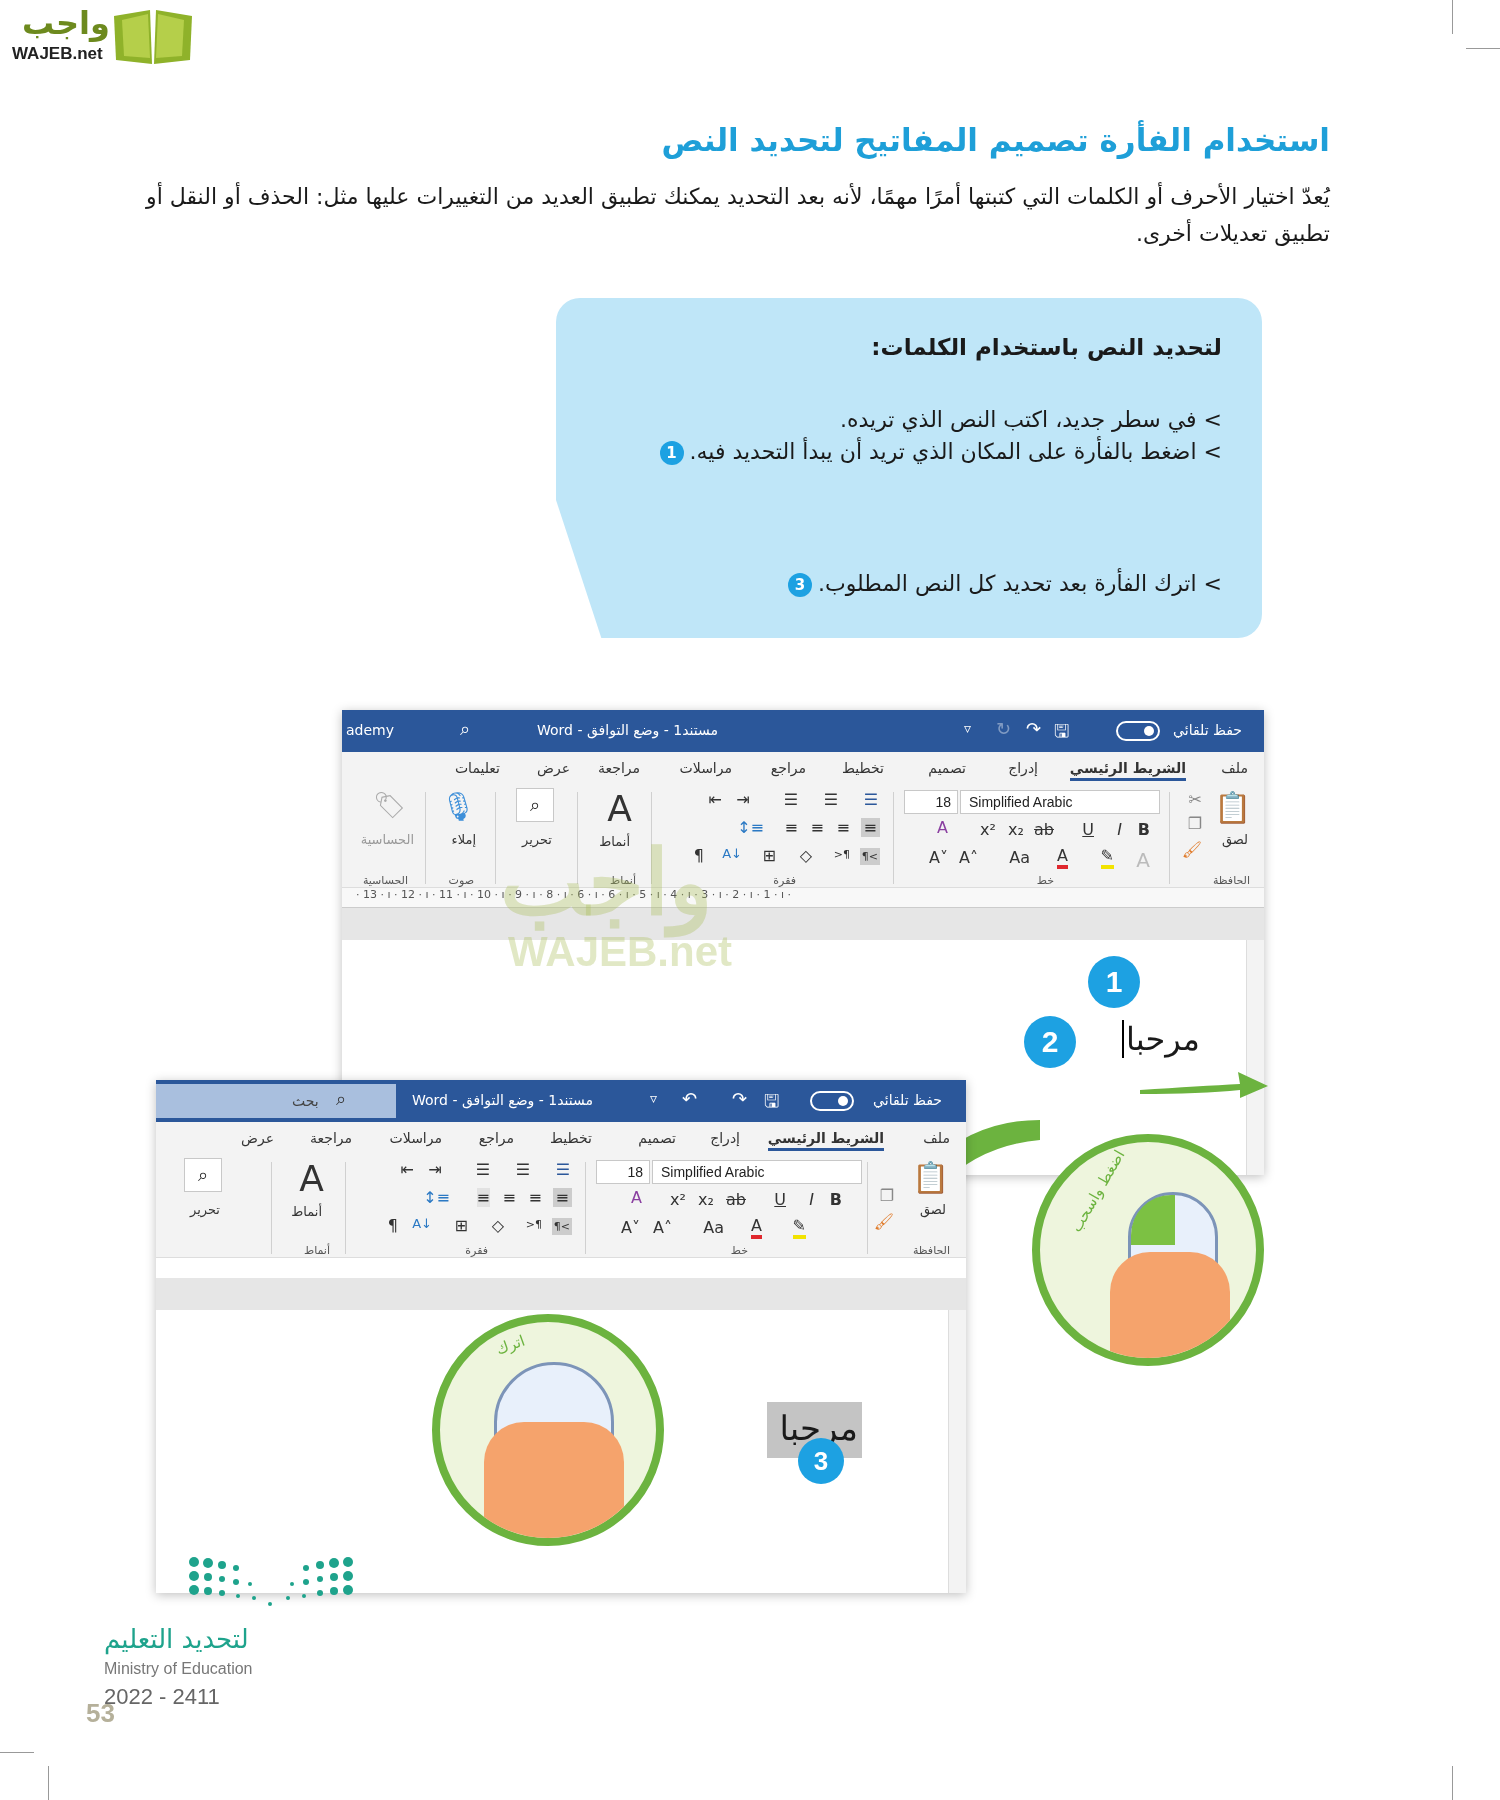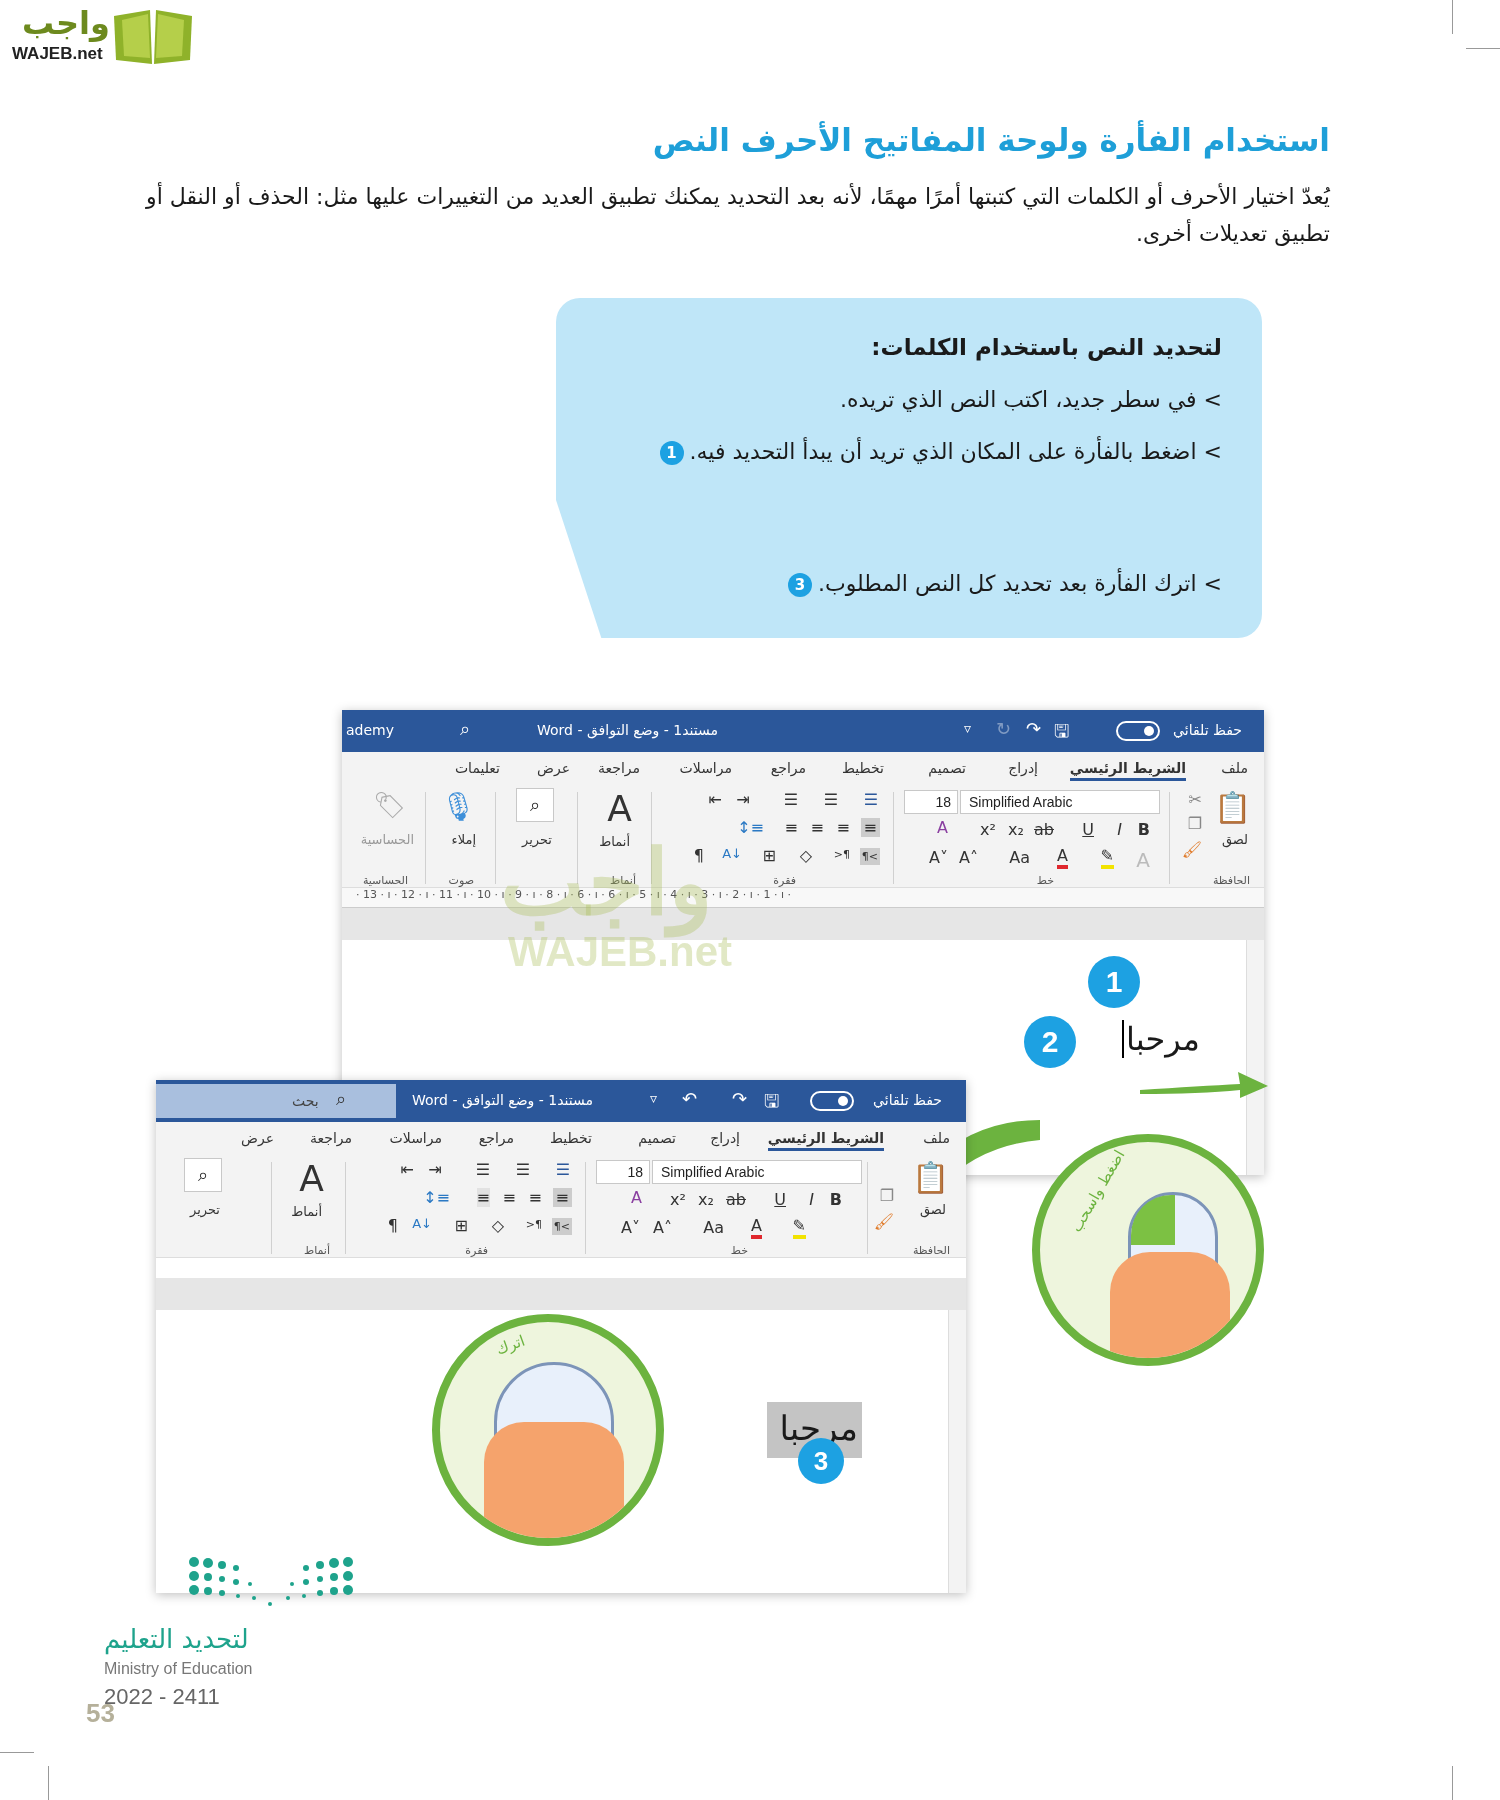--- a/index.html
+++ b/index.html
@@ -56,26 +56,26 @@
   <span class="ar">واجب</span>
   <span class="en">WAJEB.net</span>
   <svg class="book" viewBox="0 0 82 60">
     <path d="M2 10 L38 4 L40 58 L4 54Z" fill="#8fb22a"></path>
     <path d="M80 10 L44 4 L42 58 L78 54Z" fill="#8fb22a"></path>
     <path d="M10 14 L36 8 L38 52 L12 50Z" fill="#b5cf4a"></path>
     <path d="M72 14 L46 8 L44 52 L70 50Z" fill="#b5cf4a"></path>
   </svg>
 </div>
 
-<div id="title" class="abs">استخدام الفأرة ولوحة المفاتيح الأحرف النص</div>
+<div id="title" class="abs">استخدام الفأرة تصميم المفاتيح لتحديد النص</div>
 <div id="intro" class="abs">يُعدّ اختيار الأحرف أو الكلمات التي كتبتها أمرًا مهمًا، لأنه بعد التحديد يمكنك تطبيق العديد من التغييرات عليها مثل: الحذف أو النقل أو تطبيق تعديلات أخرى.</div>
 
 <div id="box" class="abs">
   <h3>لتحديد النص باستخدام الكلمات:</h3>
-  <div class="step" style="top:84px"><span>&gt; في سطر جديد، اكتب النص الذي تريده.</span></div>
+  <div class="step" style="top:104px"><span>&gt; في سطر جديد، اكتب النص الذي تريده.</span></div>
   <div class="step" style="top:136px"><span>&gt; اضغط بالفأرة على المكان الذي تريد أن يبدأ التحديد فيه.</span><span class="num">1</span></div>
   <div class="step" style="top:268px"><span>&gt; اترك الفأرة بعد تحديد كل النص المطلوب.</span><span class="num">3</span></div>
 </div>
 <div id="box-notch" class="abs" style="clip-path:polygon(0 0,100% 100%,0 100%)"></div>
 
 <div class="win" style="left:342px;top:710px;width:922px;height:465px">
   <div class="titlebar">
     <span class="abs" style="left:4px;top:12px">ademy</span>
     <span class="abs" style="left:118px;top:8px;font-size:18px">⌕</span>
     <span class="abs rtl" style="left:195px;top:12px">مستند1 - وضع التوافق - Word</span>

